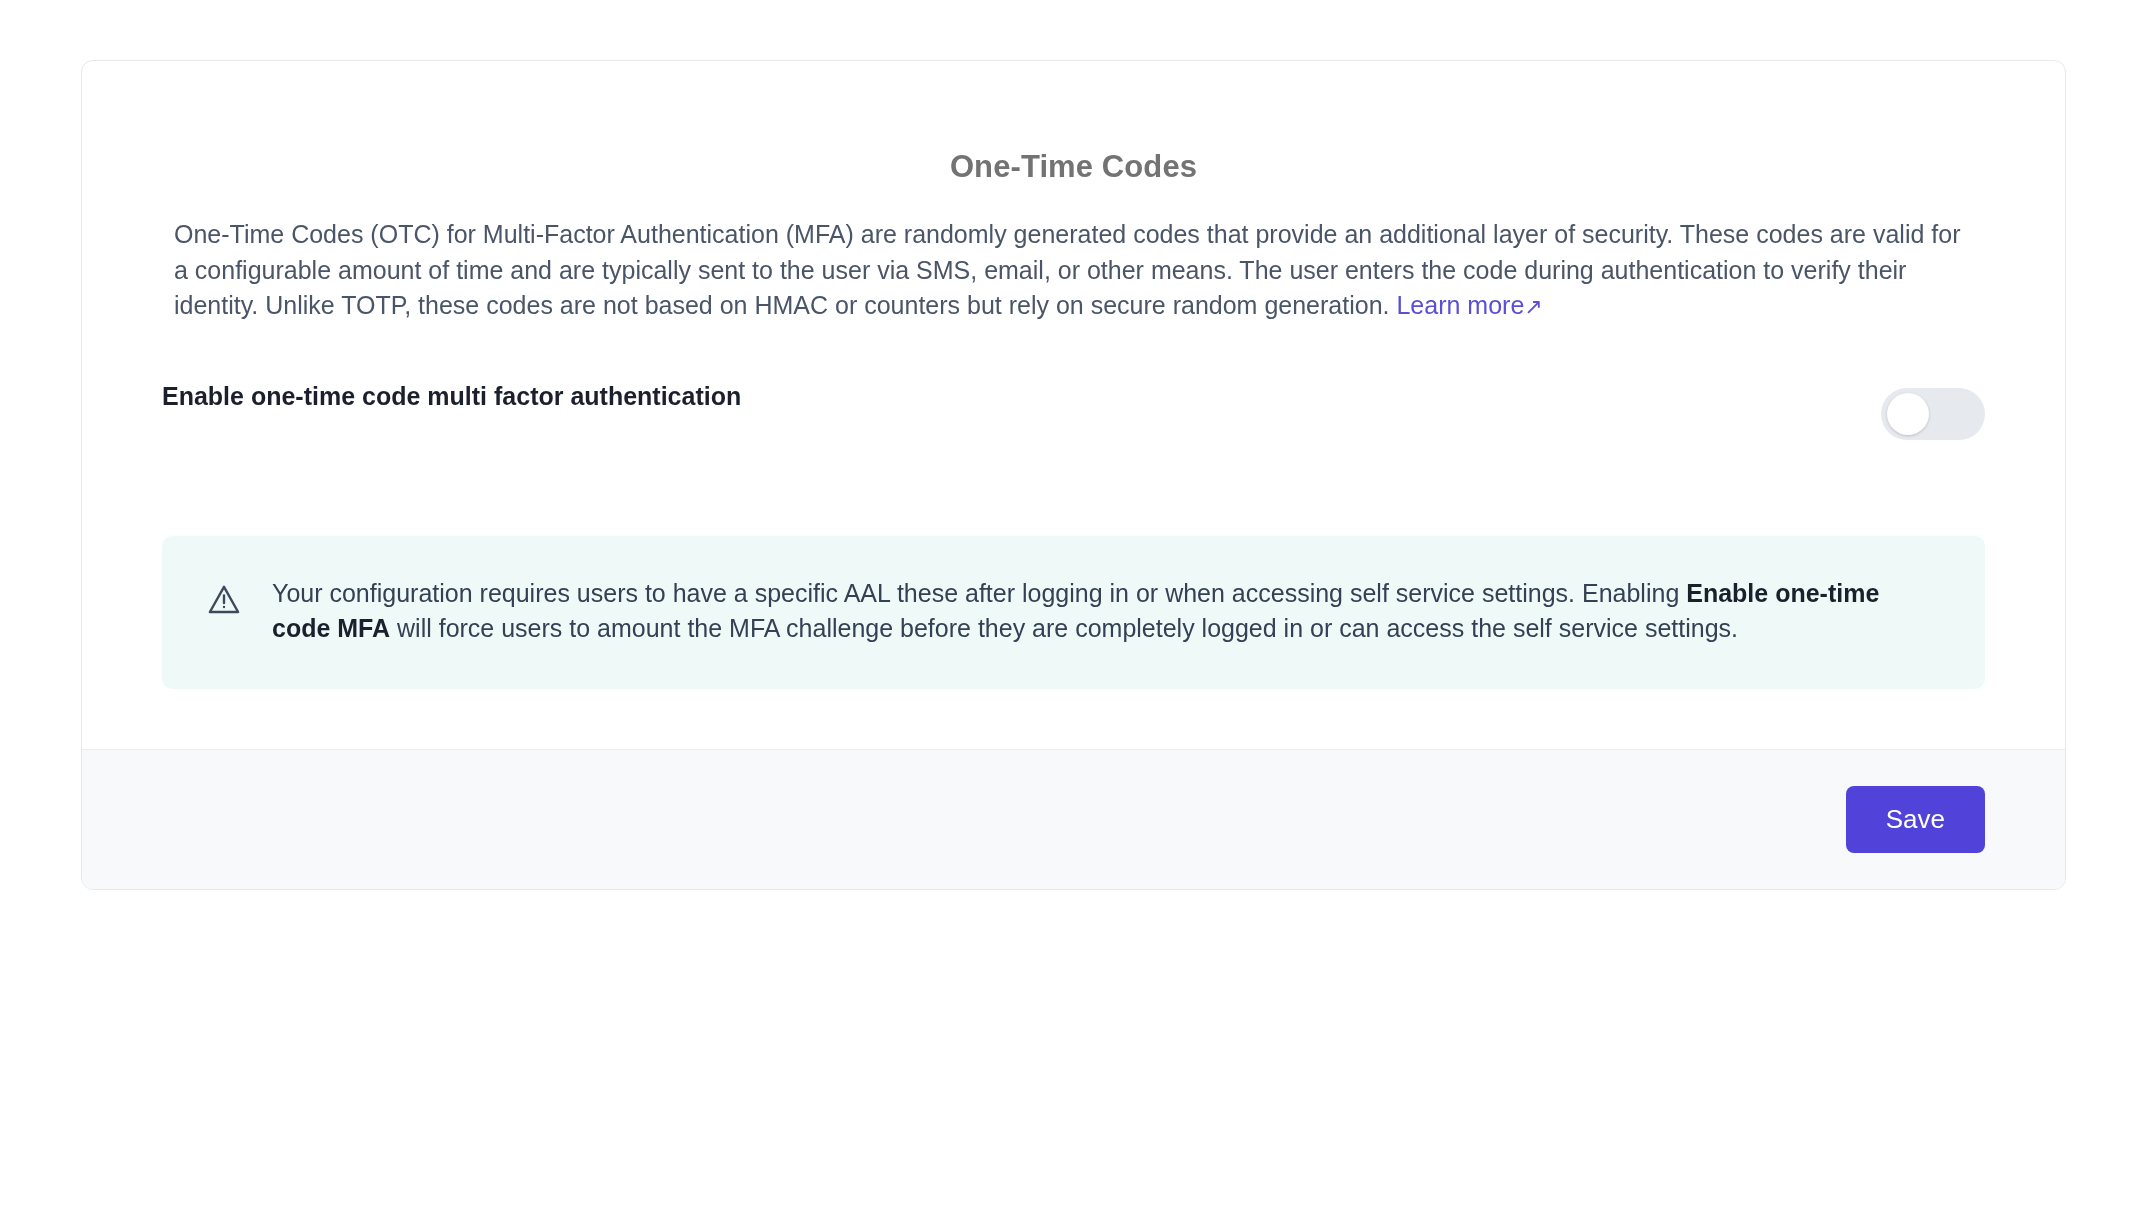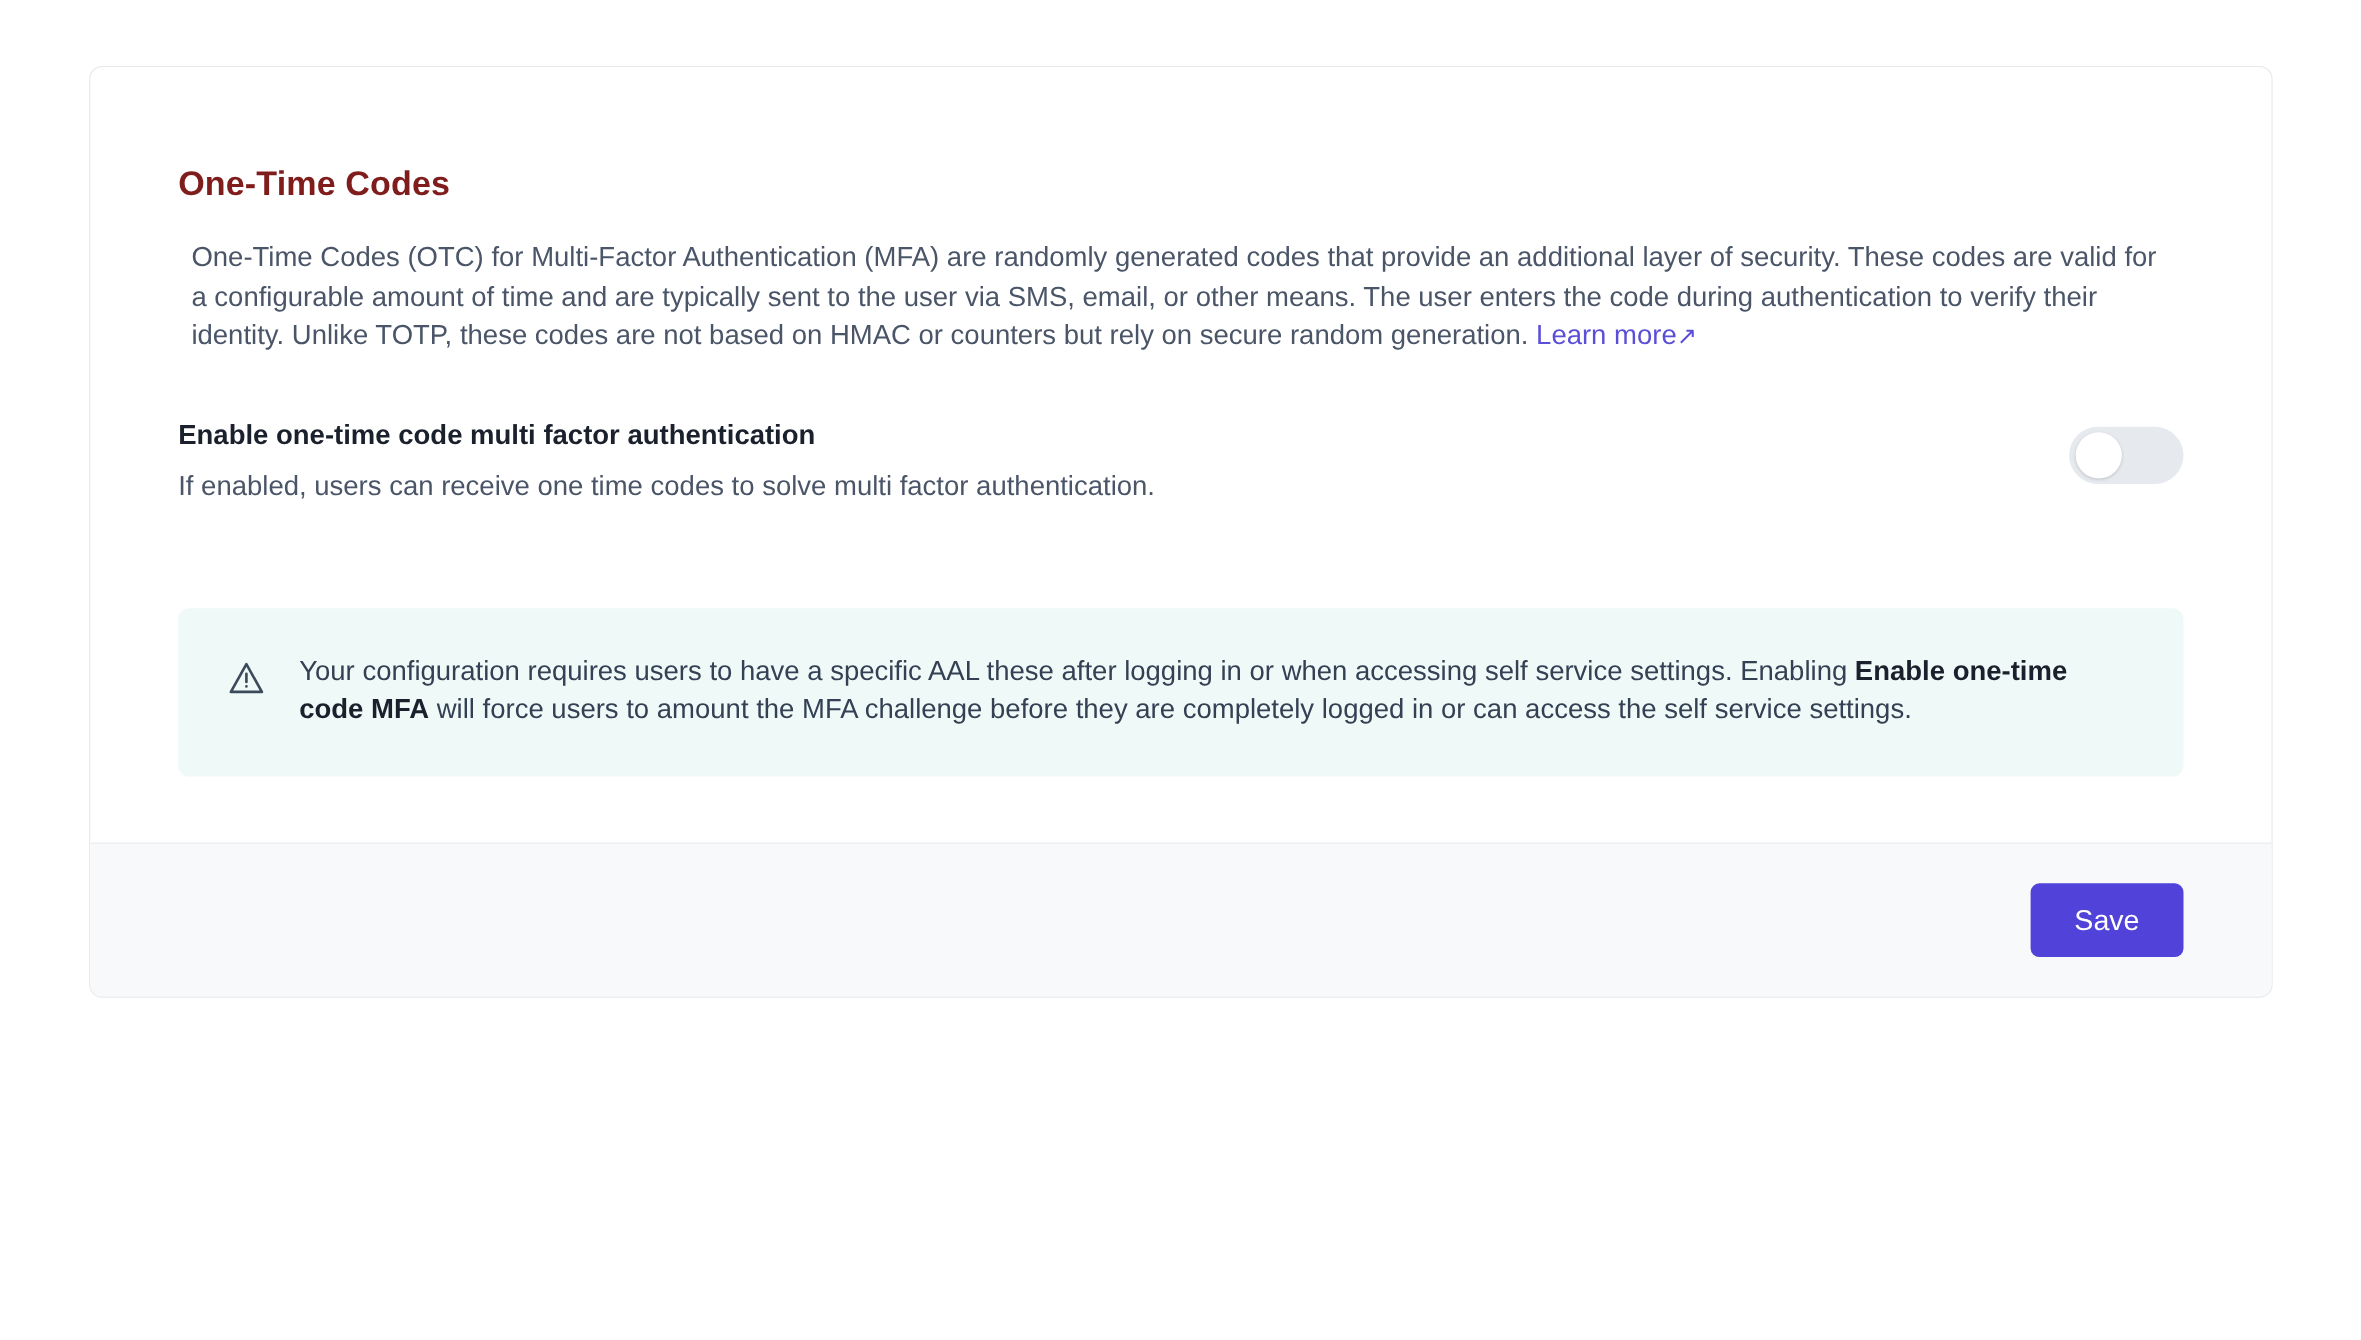--- a/index.html
+++ b/index.html
@@ -31,23 +31,24 @@
     overflow: hidden;
   }
 
   .card-body {
     padding: 88px 80px 60px 80px;
   }
 
   .card-title {
     font-size: 31px;
     font-weight: bold;
-    color: #7f1d1d;
+    color: #737373;
     margin: 0 0 32px 0;
     letter-spacing: 0.1px;
+    text-align: center;
   }
 
   .card-desc {
     font-size: 25px;
     line-height: 1.42;
     color: #4a5568;
     margin: 12px;
     max-width: 1855px;
   }
 
@@ -168,21 +169,20 @@
 
     <div class="card-body">
 
       <h2 class="card-title">One-Time Codes</h2>
 
       <p class="card-desc"><span>One-Time Codes (OTC) for Multi-Factor Authentication (MFA) are randomly generated codes that provide an additional layer of security. These codes are valid for a configurable amount of time and are typically sent to the user via SMS, email, or other means. The user enters the code during authentication to verify their identity. Unlike TOTP, these codes are not based on HMAC or counters but rely on secure random generation. </span><a class="learn-more" href="#"><span>Learn more</span><span class="arrow">↗</span></a></p>
 
       <div class="toggle-row">
         <div class="toggle-texts">
           <p class="toggle-label">Enable one-time code multi factor authentication</p>
-          <p class="toggle-sub">If enabled, users can receive one time codes to solve multi factor authentication.</p>
         </div>
         <div class="switch" role="switch" aria-checked="false">
           <div class="knob"></div>
         </div>
       </div>
 
       <div class="callout">
         <span class="callout-icon">
           <svg width="36" height="36" viewBox="0 0 24 24" fill="none" stroke="#3d4a5c" stroke-width="1.6" stroke-linecap="round" stroke-linejoin="round">
             <path d="M12 3.2 L21.4 20 H2.6 Z"></path>

